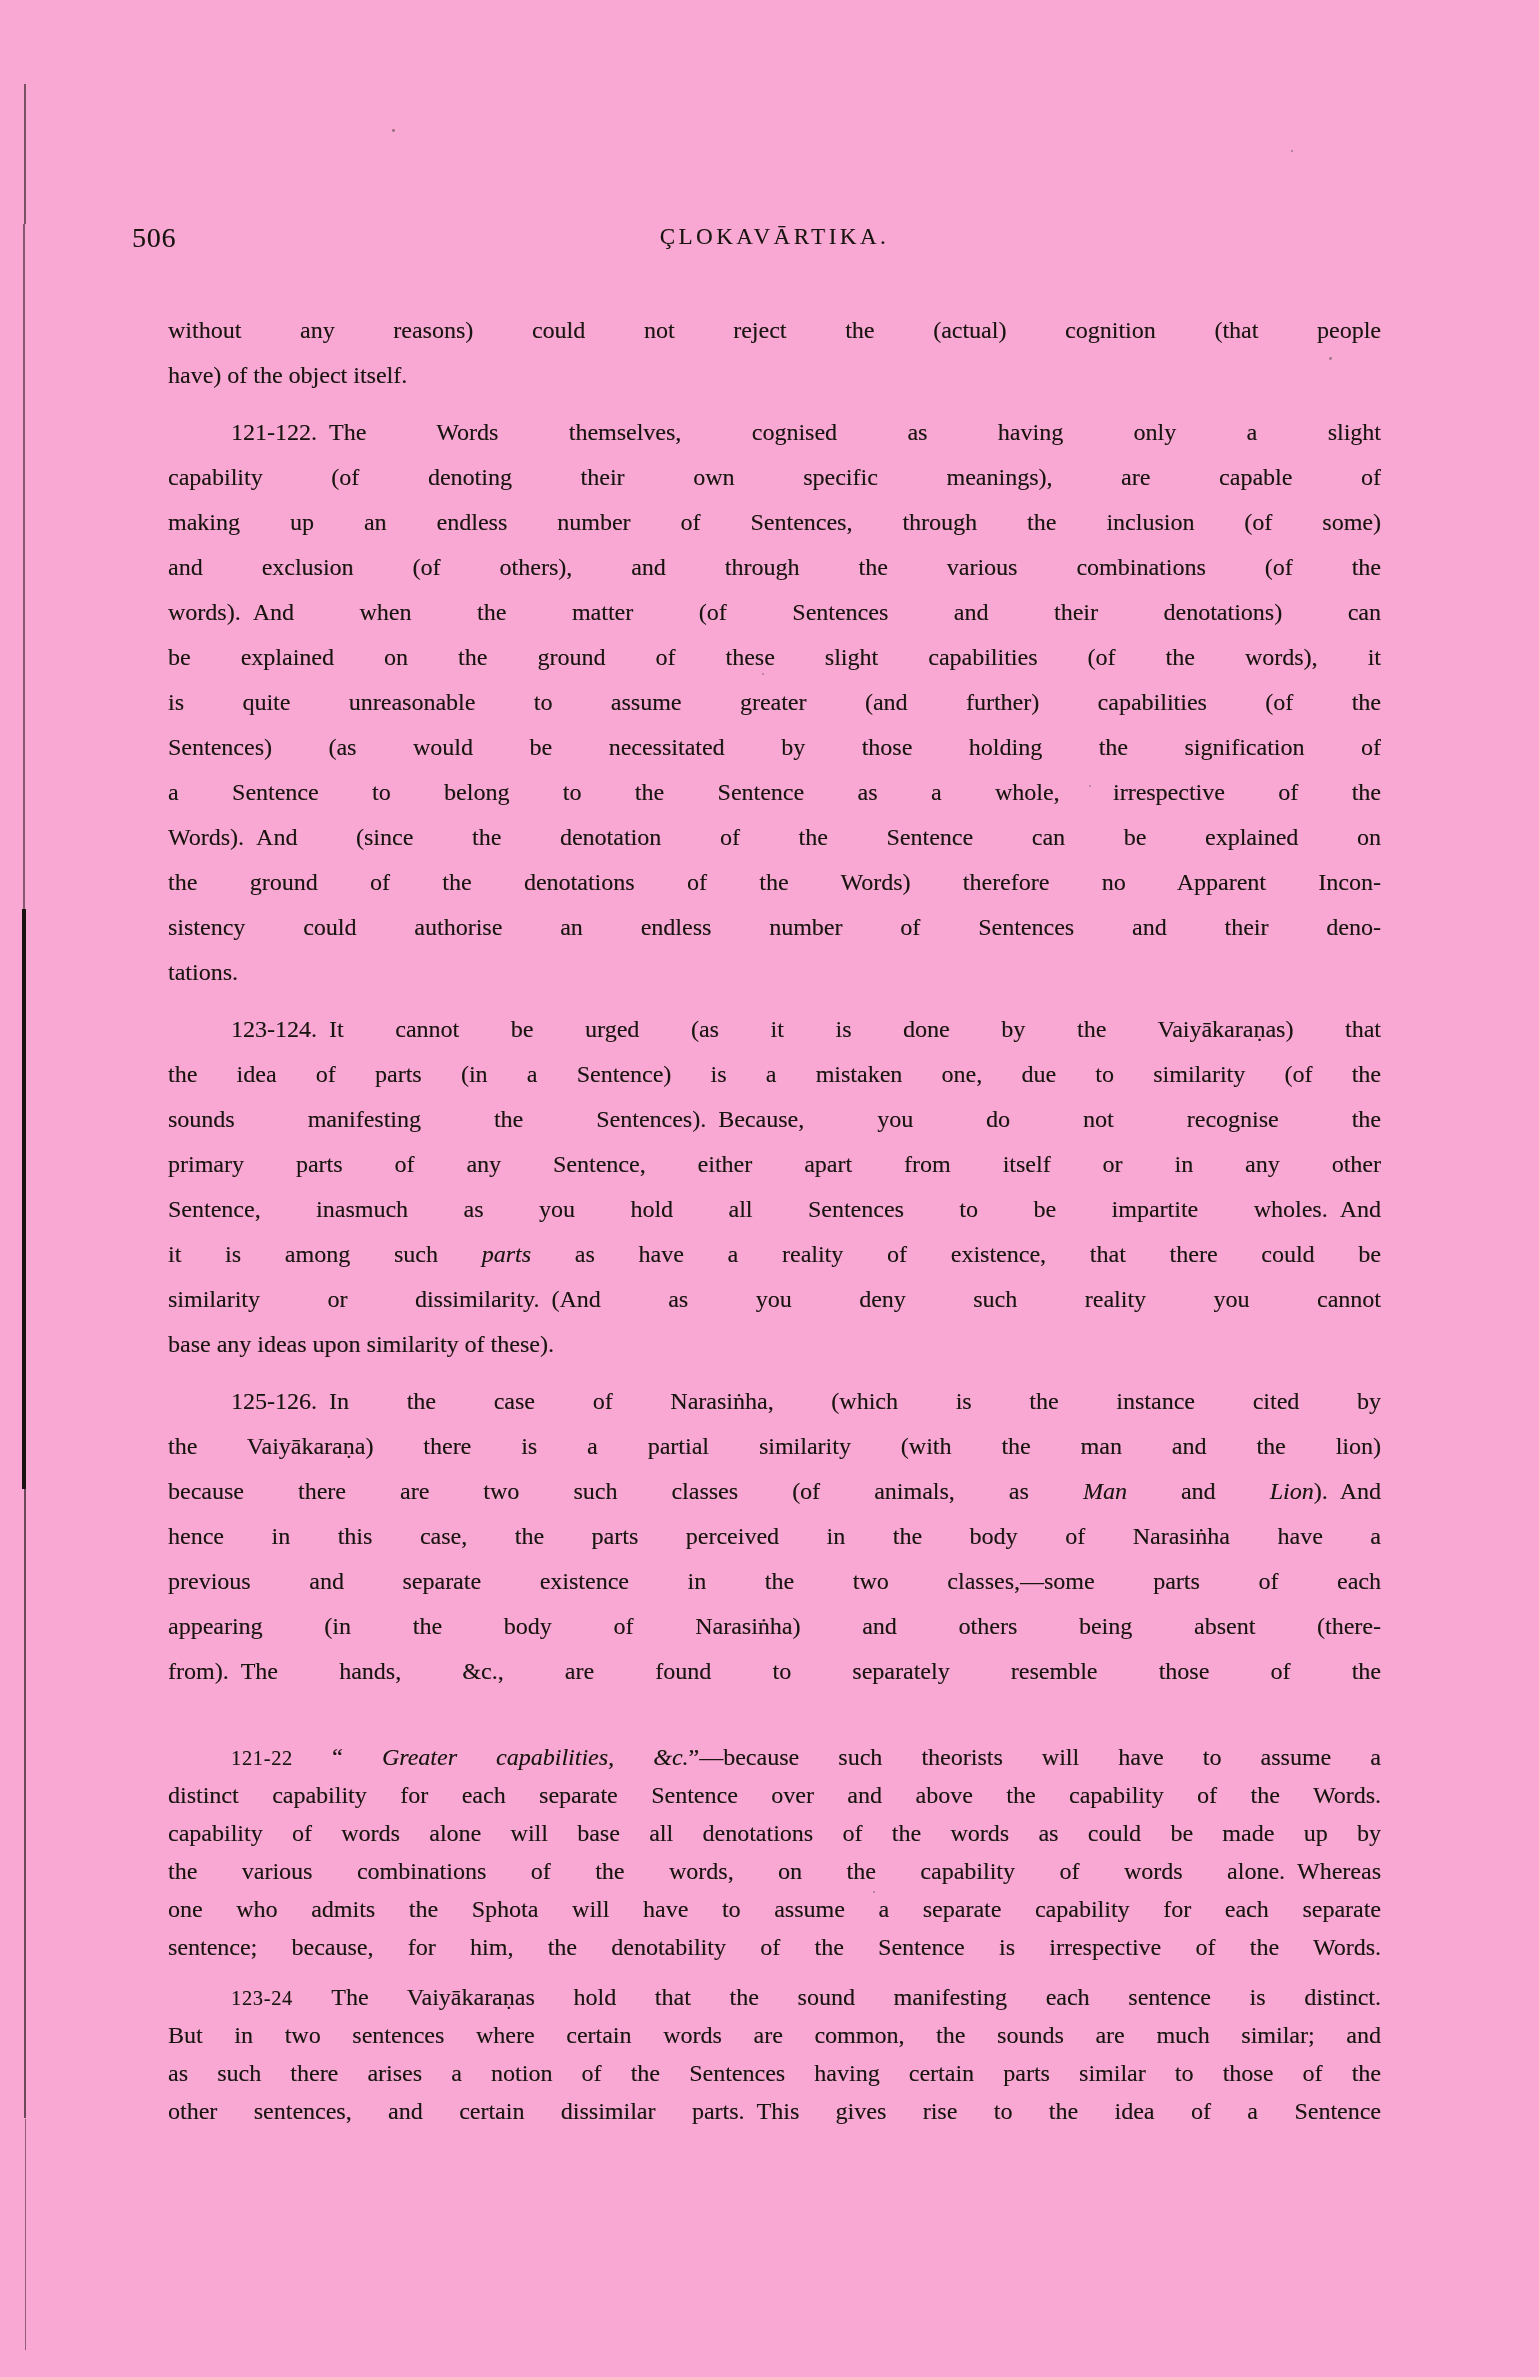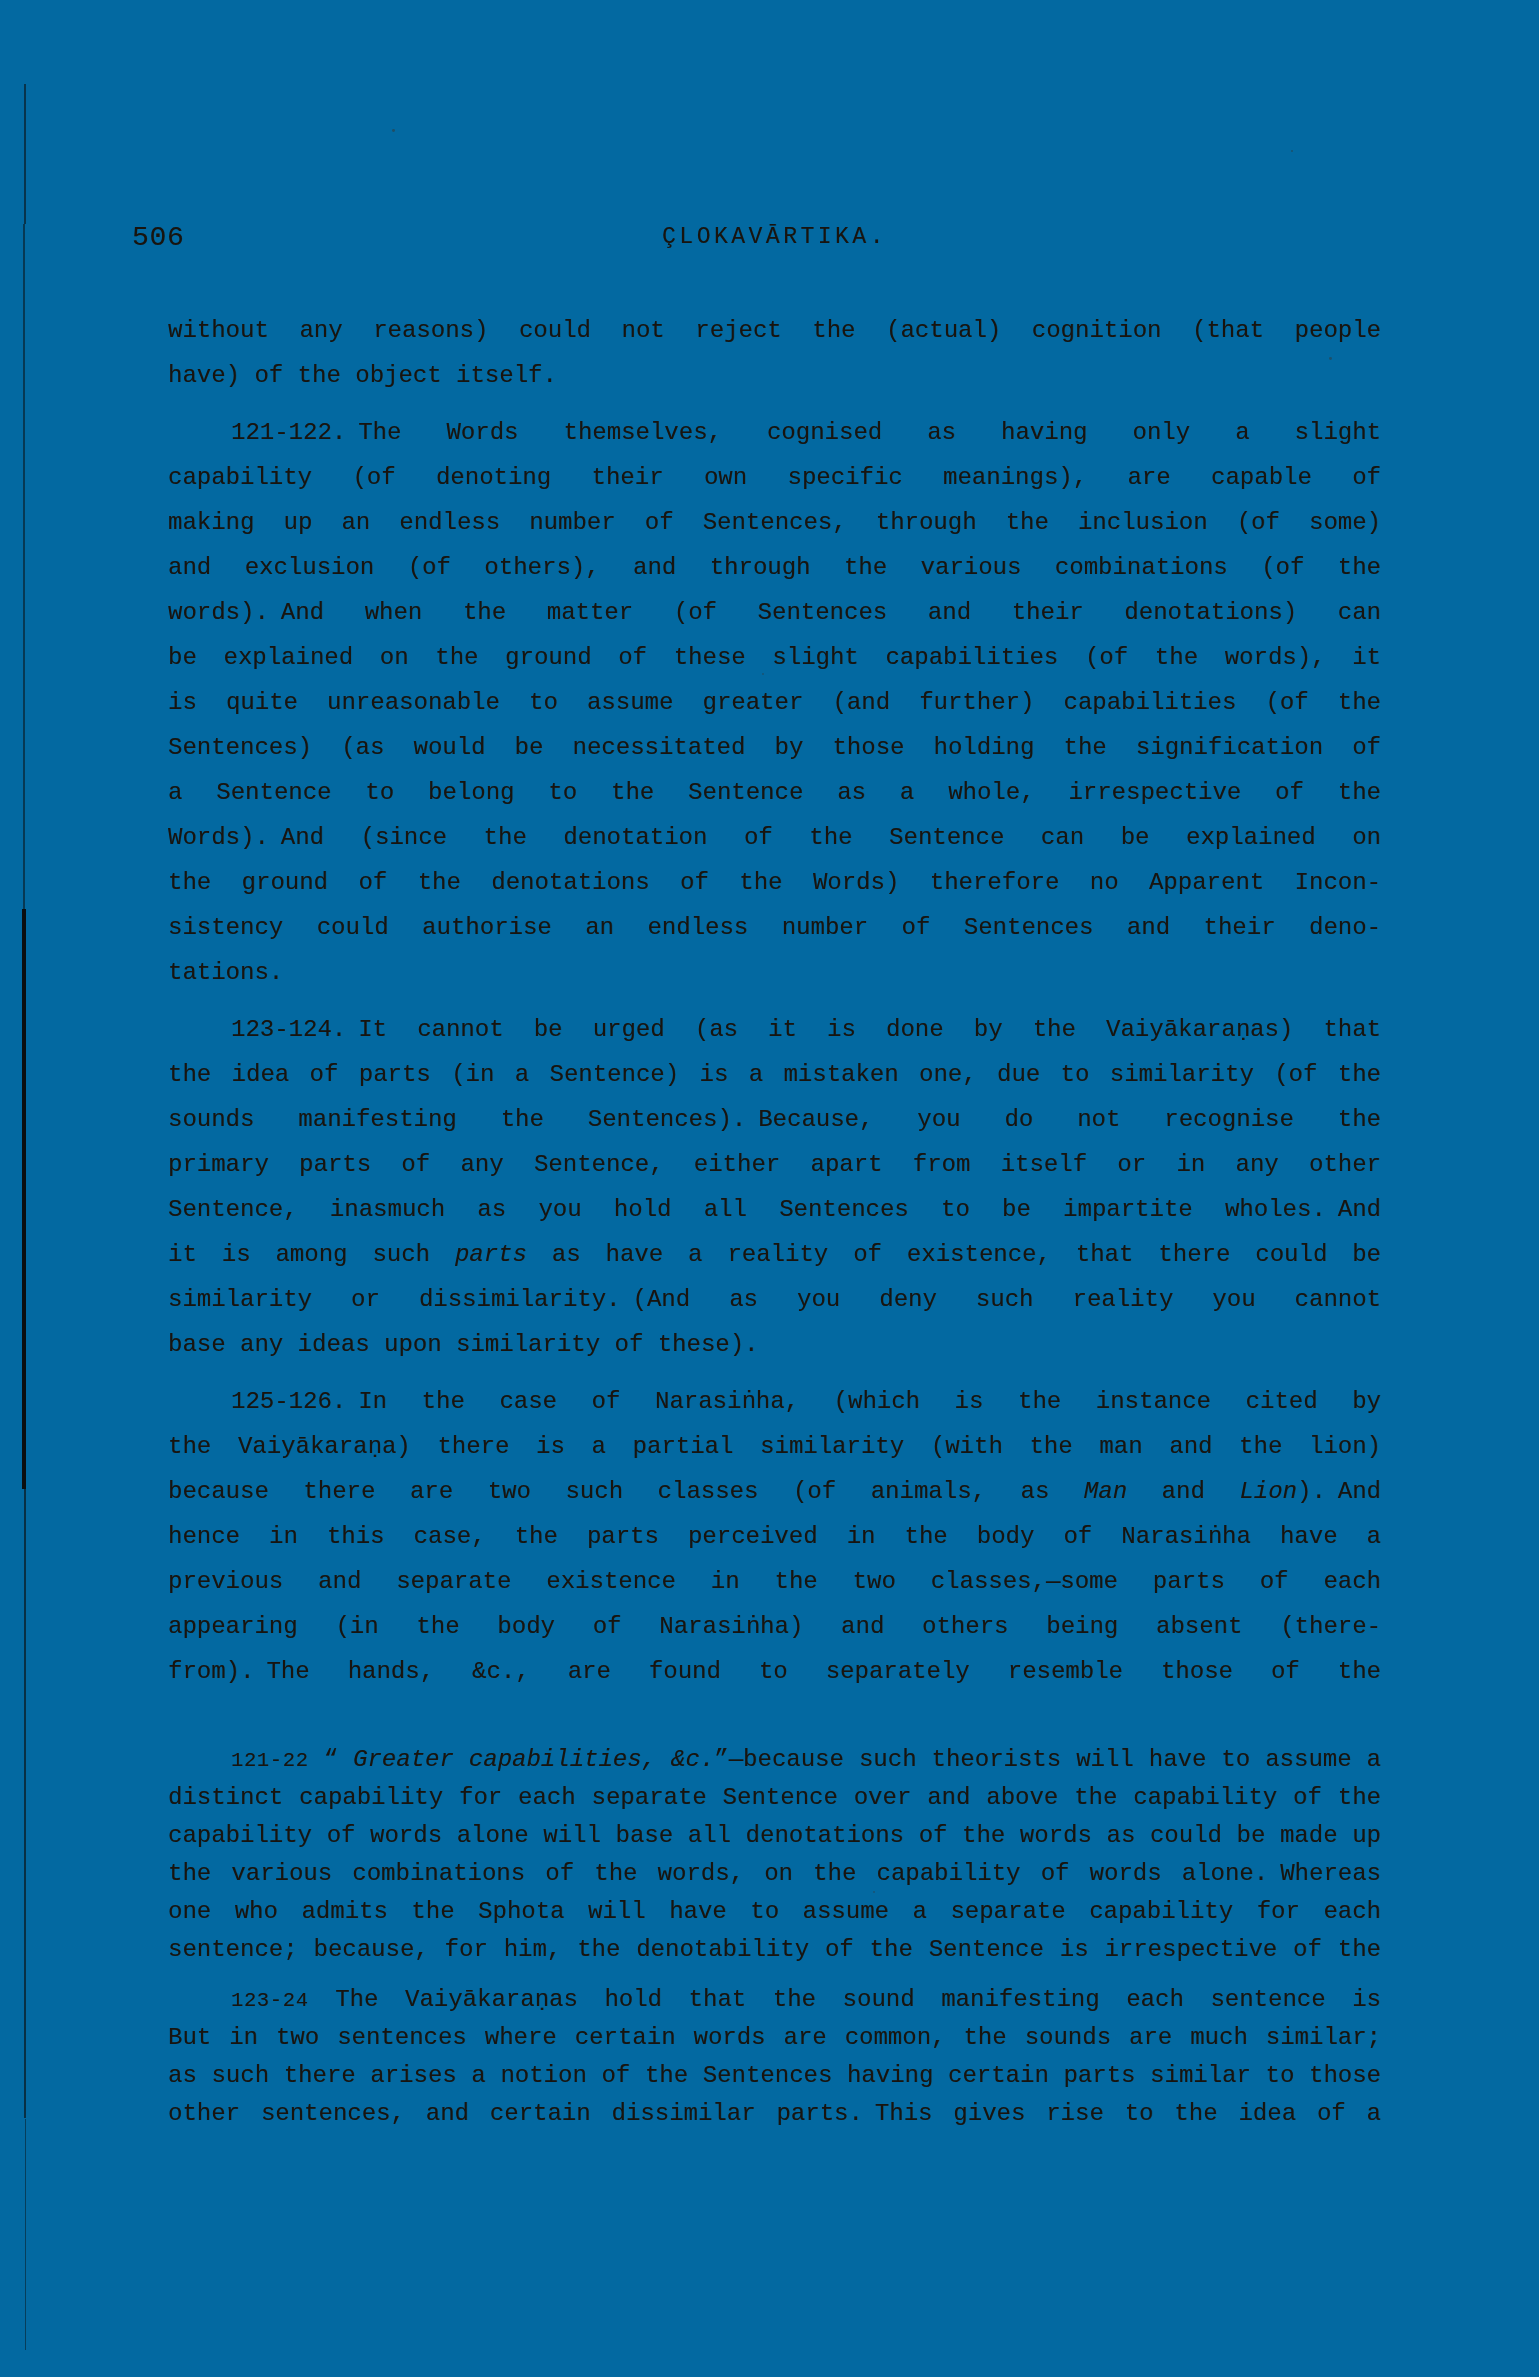--- a/index.html
+++ b/index.html
@@ -1,35 +1,35 @@
 <!DOCTYPE html>
 <html style="font-size:11.2px"><head>
 <meta charset="utf-8">
 <style>
   html,body{margin:0;padding:0;}
   .page{
     position:relative;
     width:1540px;height:2377px;
-    background:#0369a1;
+    background:#f9a8d4;
     color:#18140f;
-    font-family:Liberation Mono, monospace;
+    font-family:Liberation Serif, serif;
     overflow:hidden;
     text-shadow:0.3px 0.3px 0 rgba(25,18,10,0.35);
   }
   .header{position:absolute;top:221px;left:168px;width:1213px;height:36px;}
   .pageno{position:absolute;left:-36px;top:1.4px;font-size:28px;letter-spacing:0.7px;}
   .title{position:absolute;left:0;right:0;top:2.8px;text-align:center;font-size:23px;letter-spacing:3.5px;}
   .bodytext{position:absolute;left:168px;width:1213px;top:308px;}
   .footnotes{position:absolute;left:168px;width:1213px;top:1729px;}
   .line{
     text-align:justify;text-align-last:justify;
     height:45px;line-height:45px;overflow:hidden;
   }
   .bodytext .line{font-size:24px;}
-  .footnotes .line{font-size:24px;height:38px;line-height:38px;}
+  .footnotes .line{font-size:24px;height:38px;line-height:32px;}
   .line.ind{padding-left:63px;margin-top:12px;}
   .line.end{text-align:center;text-align-last:left;}
   .it{font-style:italic;}
   .mk{font-size:0.85em;letter-spacing:0.7px;}
   .edge{position:absolute;background:#0c0a08;}
   .speck{position:absolute;background:#3a352e;border-radius:50%;}
 </style>
 </head>
 <body>
 

